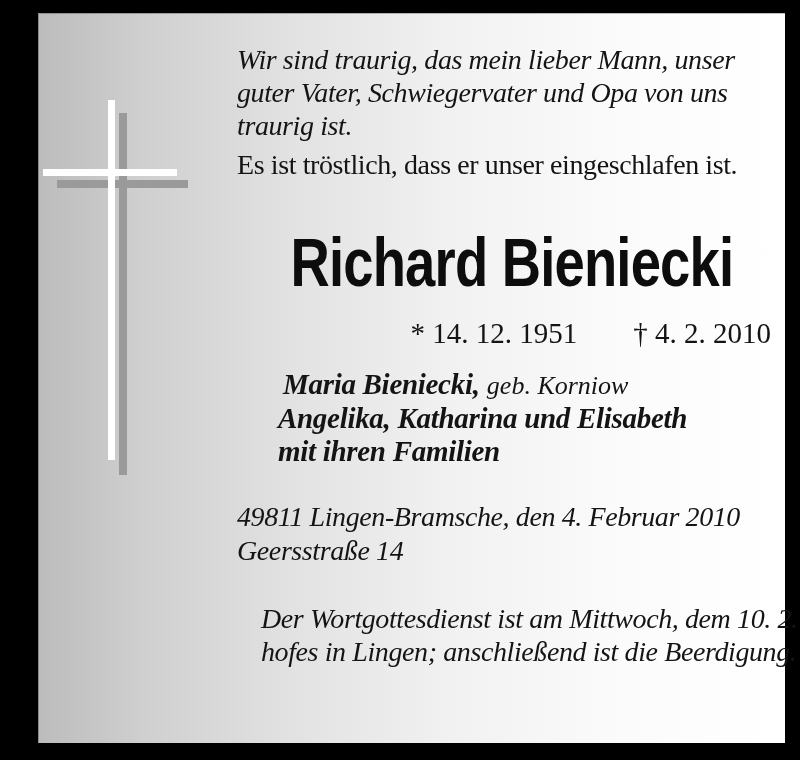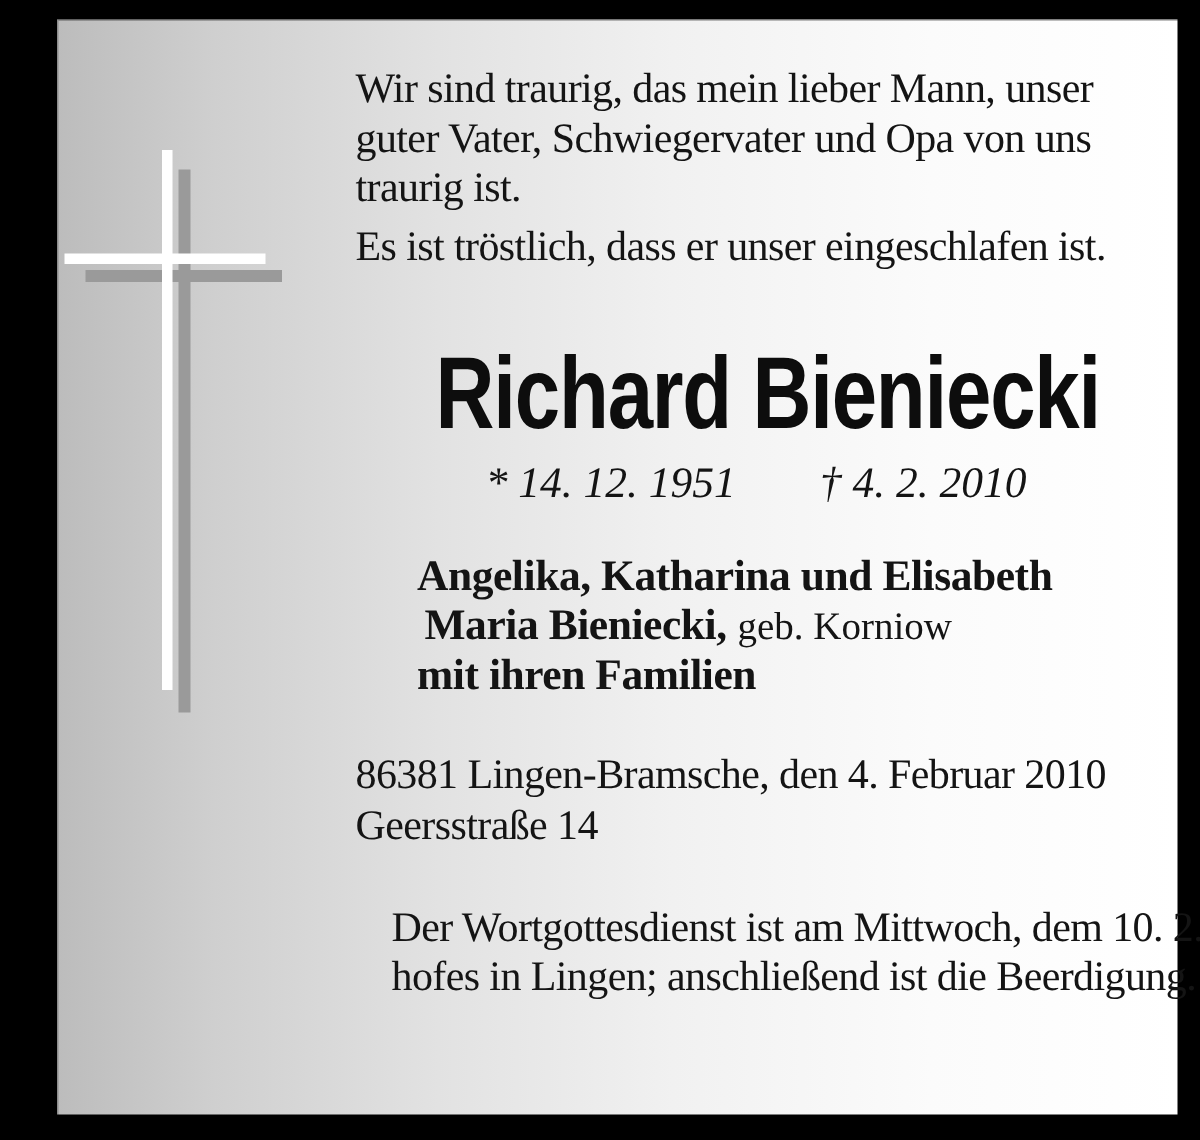--- a/index.html
+++ b/index.html
@@ -28,41 +28,41 @@
   .wh { left: 5px;   top: 156px; width: 134px; height: 7px; }
 
   
   .col {
     position: absolute;
     left: 199px; top: 0;
     width: 534px; height: 100%;
     color: #141414;
   }
   .col > * { position: absolute; left: 0; margin: 0; }
-  .ln { display: block; white-space: nowrap; }
+  .ln { display: block; white-space: nowrap; font-style: italic; }
 
   .intro   { top: 30px;  font-size: 28px; line-height: 33px; letter-spacing: -0.4px; }
   .comfort { top: 135px; font-size: 28px; line-height: 33px; letter-spacing: -0.4px; white-space: nowrap; }
 
   .name {
     top: 212px; width: 100%;
     font-family: "Liberation Sans", sans-serif;
     font-weight: bold;
     font-size: 68px; line-height: 74px;
     color: #0d0d0d;
     text-align: center;
     white-space: nowrap;
     transform: scaleX(0.8);
     transform-origin: 50% 50%;
     letter-spacing: -1px;
   }
   .dates {
-    top: 293px; width: 100%;
+    top: 304px; width: 100%;
     font-size: 29px; line-height: 33px;
-    text-align: center; white-space: nowrap; font-style: italic;
+    text-align: right; white-space: nowrap;
   }
   .dates .death { margin-left: 56px; }
 
   .family { top: 355px; left: 41px; font-size: 29px; line-height: 33px; white-space: nowrap; }
   .family .b { font-weight: bold; letter-spacing: -0.3px; }
   .family .spouse-line { margin-left: 5px; }
   .family .maiden { font-weight: normal; font-size: 26px; }
 
   .address { top: 487px; font-size: 28px; line-height: 34px; letter-spacing: -0.4px; }
   .service { top: 589px; font-size: 28px; line-height: 33px; letter-spacing: -0.4px; margin-left: 24px; }
@@ -89,30 +89,30 @@
 
     <p class="comfort">Es ist tröstlich, dass er unser eingeschlafen ist.</p>
 
     <h1 class="name">Richard Bieniecki</h1>
 
     <div class="dates">
       <span>* 14. 12. 1951</span><span class="death">† 4. 2. 2010</span>
     </div>
 
     <div class="family">
-      <div class="ln b">Angelika, Katharina und Elisabeth</div>
       <div class="ln spouse-line">
         <span class="b">Maria Bieniecki,</span>
         <span class="maiden">geb. Korniow</span>
       </div>
+      <div class="ln b">Angelika, Katharina und Elisabeth</div>
       <div class="ln b">mit ihren Familien</div>
     </div>
 
     <div class="address">
-      <span class="ln">86381 Lingen-Bramsche, den 4. Februar 2010</span>
+      <span class="ln">49811 Lingen-Bramsche, den 4. Februar 2010</span>
       <span class="ln">Geersstraße 14</span>
     </div>
 
     <p class="service">
       <span class="ln">Der Wortgottesdienst ist am Mittwoch, dem 10. 2.</span>
       <span class="ln">hofes in Lingen; anschließend ist die Beerdigung.</span>
     </p>
 
   </div>
 </div>

